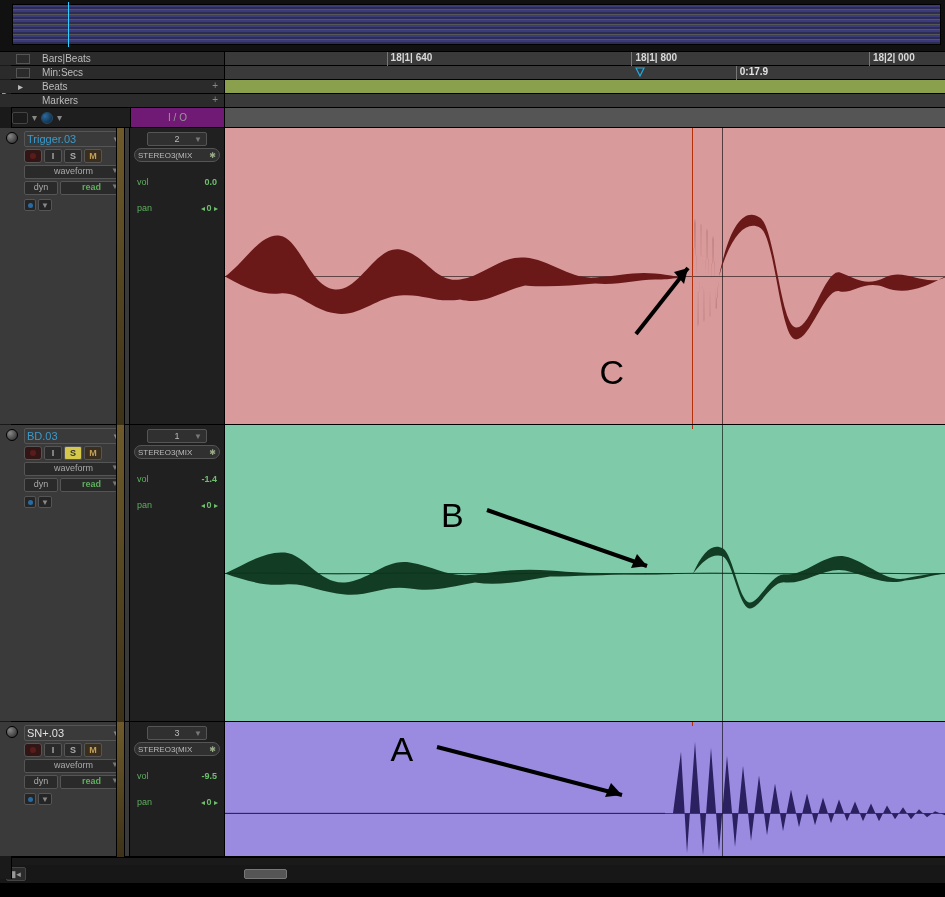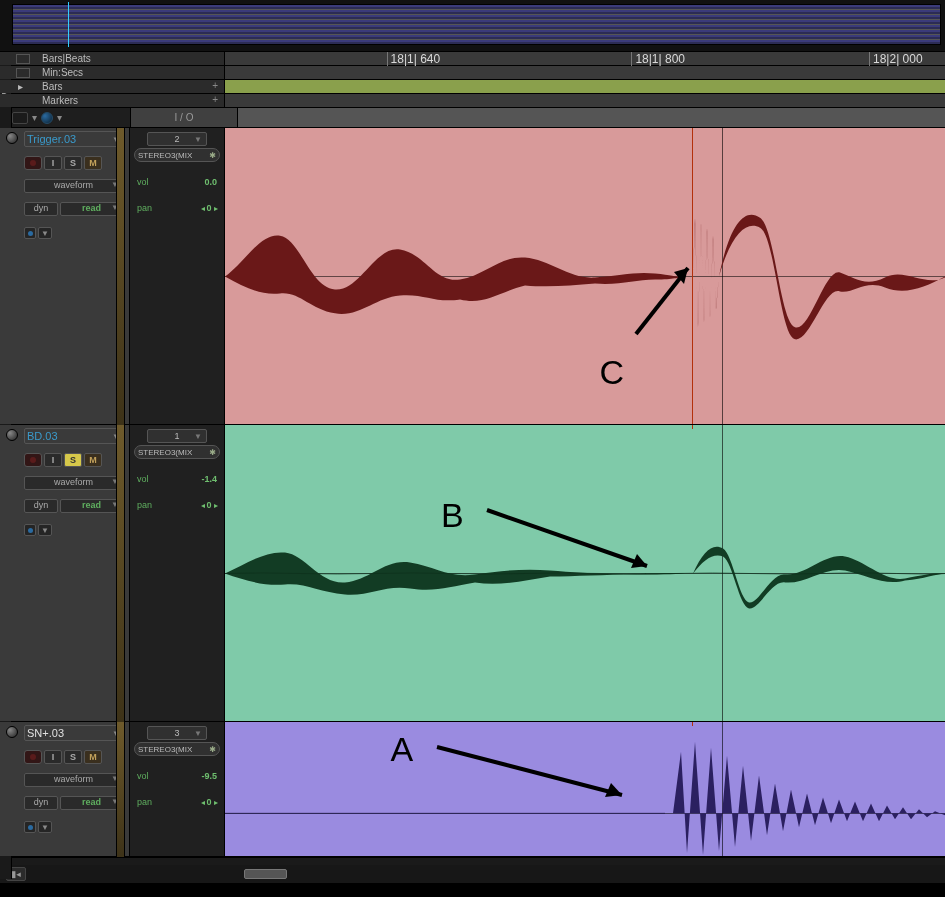--- a/index.html
+++ b/index.html
@@ -39,21 +39,21 @@
     position: absolute; left: 16px; top: 2px; width: 14px; height: 10px;
     background: #2b2b2b; border: 1px solid #555;
   }
   .ruler-label .plus {
     position: absolute; right: 6px; top: 0; color: #888;
   }
   .ruler-body {
     flex: 1; position: relative; background: #3a3a3a; color: #cfcfcf;
   }
   .ruler-body.green { background: #8aa04c; }
-  .ruler-tick { position: absolute; top: 0; font-size: 12px; color: #d9d9d9; }
+  .ruler-tick { position: absolute; top: 0; font-size: 10px; color: #d9d9d9; font-weight: bold; }
   .ruler-tick::before {
     content: ""; position: absolute; left: -4px; top: 0; width: 1px; height: 14px; background: #777;
   }
   .minsec-cursor {
     position: absolute; top: 1px; width: 10px; height: 10px; color: #2ad;
   }
 
   .panel-header {
     display: flex; height: 20px; background: #1e1e1e; border-bottom: 1px solid #000;
   }
@@ -62,33 +62,33 @@
   }
   .panel-header .left .seg {
     width: 16px; height: 12px; background: #1b1b1b; border: 1px solid #444; border-radius: 2px;
   }
   .panel-header .left .moon {
     width: 12px; height: 12px; border-radius: 50%;
     background: radial-gradient(circle at 30% 30%, #2a6aa0, #0b2030);
     border: 1px solid #244a66;
   }
   .panel-header .center {
-    width: 108px; display: flex; align-items: center; justify-content: center;
+    width: 95px; display: flex; align-items: center; justify-content: center;
     color: #999; font-size: 10px; border-left: 1px solid #000; border-right: 1px solid #000;
-    background: #404040;
+    background: #701a75;
   }
   .panel-header .right { flex: 1; background: #555; }
 
   .tracks { display: flex; flex-direction: column; }
   .track {
     display: flex; border-bottom: 1px solid #000;
   }
   .track-ctrl {
     width: 130px; background: #3a3a3a; border-right: 1px solid #000; padding: 3px 6px 6px 24px;
-    position: relative; display: flex; flex-direction: column; gap: 9px;
+    position: relative; display: flex; flex-direction: column; gap: 2px;
   }
   .track-ctrl .disc {
     position: absolute; left: 6px; top: 4px; width: 12px; height: 12px;
     border-radius: 50%; background: radial-gradient(circle at 30% 30%, #888, #222);
     border: 1px solid #000;
   }
   .tname {
     background: #3a3a3a; color: #e0e0e0; font-size: 11px; padding: 1px 2px;
     border: 1px solid #555; border-radius: 2px; display: flex; justify-content: space-between; align-items: center;
     height: 16px;
@@ -232,25 +232,33 @@
       <span class="ruler-tick" style="left:23%">18|1| 640</span>
       <span class="ruler-tick" style="left:57%">18|1| 800</span>
       <span class="ruler-tick" style="left:90%">18|2| 000</span>
     </div>
   </div>
   <div class="ruler-row">
     <div class="ruler-label">
       <span class="menu-ic"></span>
       <span>Min:Secs</span>
     </div>
+    <div class="ruler-body">
+      <span class="minsec-cursor" style="left:57%">
+        <svg viewBox="0 0 10 10">
+            <path d="M1 1 L5 9 L9 1 Z" fill="none" stroke="#2ad" stroke-width="1.2"></path>
+          </svg>
+      </span>
+      <span class="ruler-tick" style="left:71.5%; color:#e4e4e4">0:17.9</span>
+    </div>
   </div>
   <div class="ruler-row">
     <div class="ruler-label">
       <span style="position:absolute;left:18px">▸</span>
-      <span>Bars</span>
+      <span>Beats</span>
       <span class="plus">+</span>
     </div>
     <div class="ruler-body green"></div>
   </div>
   <div class="ruler-row">
     <div class="ruler-label">
       <span>Markers</span>
       <span class="plus">+</span>
     </div>
     <div class="ruler-body"></div>

